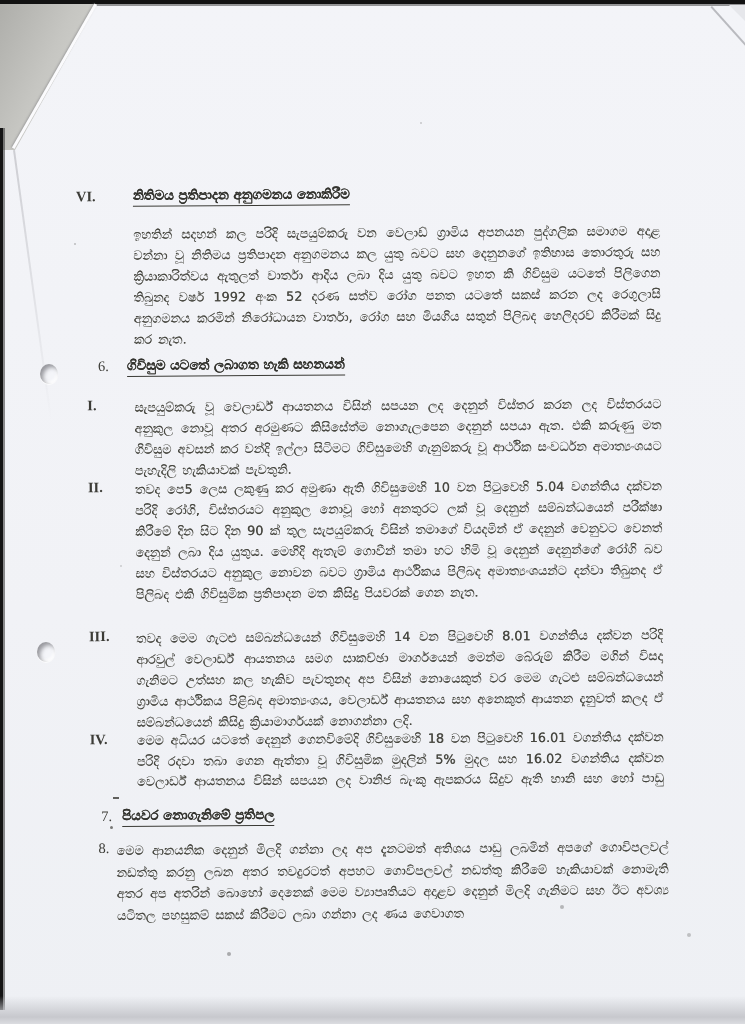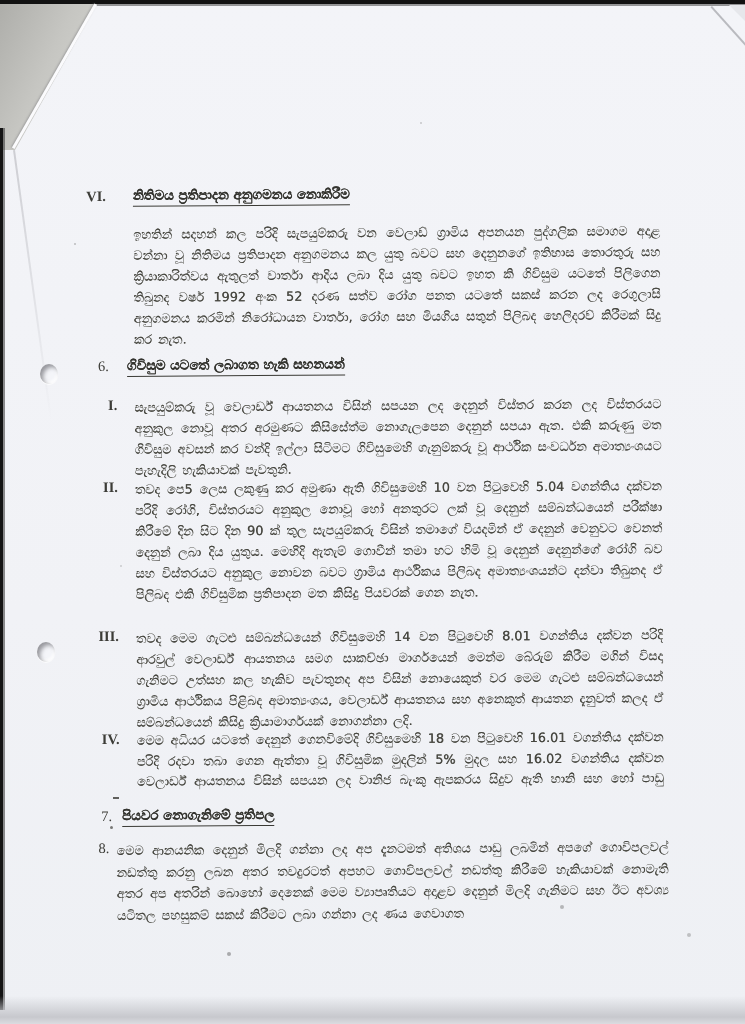--- a/index.html
+++ b/index.html
@@ -41,21 +41,21 @@
     box-shadow:228px 953px 0 1px rgba(100,100,100,.5),561px 906px 0 1px rgba(110,110,110,.45),
       420px 122px 0 0 rgba(130,130,130,.4),688px 934px 0 1px rgba(120,120,120,.4),
       74px 243px 0 0 rgba(120,120,120,.45),120px 565px 0 0 rgba(130,130,130,.35);}
   .mark-dash{position:absolute;left:113px;top:797px;width:6px;height:2px;background:rgba(70,70,66,.85);}
   .mark-dot{position:absolute;left:110px;top:826px;width:3px;height:3px;background:rgba(70,70,66,.7);border-radius:50%;}
   
   .content{position:absolute;left:0;top:0;width:745px;height:1024px;
     transform:rotate(-0.4deg);transform-origin:400px 500px;}
   .blk{position:absolute;display:flex;align-items:flex-start;}
   .rnum{font-family:"Liberation Serif",serif;font-weight:bold;font-size:14.5px;color:#3c3c37;
-    width:30px;text-align:right;flex:0 0 30px;}
+    width:30px;flex:0 0 30px;}
   .anum{font-family:"Liberation Serif",serif;font-size:14.5px;color:#3c3c37;
     width:18px;text-align:left;flex:0 0 18px;}
   .heading{font-size:13.4px;font-weight:bold;color:#34342f;
     border-bottom:1.6px solid #3a3a35;padding-bottom:2px;
     text-shadow:0 0 .5px rgba(50,50,46,.9);}
   .ptext{font-size:12.8px;line-height:21px;text-align:justify;color:#46463f;
     text-shadow:.3px 0 0 rgba(70,70,63,.85);word-spacing:2px;overflow:hidden;}
 </style>
 </head>
 <body>

